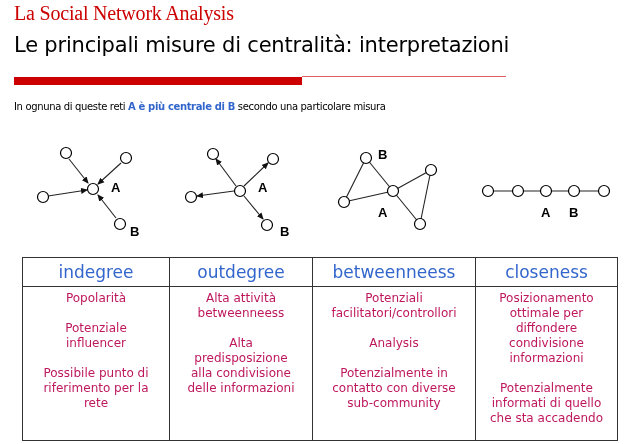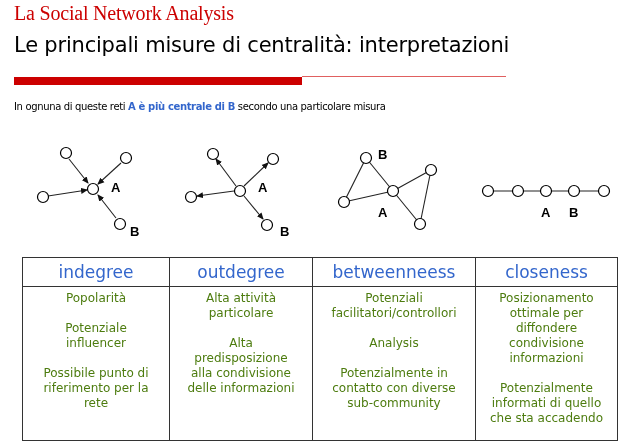--- a/index.html
+++ b/index.html
@@ -31,21 +31,21 @@
   table.measures {
     position: absolute; left: 22px; top: 257px; width: 595px; height: 184px;
     border-collapse: collapse; table-layout: fixed;
   }
   table.measures th, table.measures td { border: 1px solid #333; text-align: center; }
   table.measures th {
     height: 28px; font-weight: normal; color: #3366cc; font-size: 17px; padding: 0;
     font-family: "DejaVu Sans", sans-serif;
   }
   table.measures td {
-    vertical-align: top; font-size: 12px; line-height: 15px; color: #4d7c0f; padding: 4px 2px 0 2px;
+    vertical-align: top; font-size: 12px; line-height: 15px; color: #be185d; padding: 4px 2px 0 2px;
     font-family: "DejaVu Sans", sans-serif;
   }
   .para { display: block; white-space: pre-line; }
   .gap { display: block; height: 15px; }
 </style>
 </head>
 <body>
 
 <div class="title-main">La Social Network Analysis</div>
 <div class="title-sub">Le principali misure di centralità: interpretazioni</div>
@@ -139,21 +139,21 @@
         <span class="gap"></span>
         <span class="para">Potenziale
 influencer</span>
         <span class="gap"></span>
         <span class="para">Possibile punto di
 riferimento per la
 rete</span>
       </td>
       <td>
         <span class="para">Alta attività
-particolare</span>
+betweenneess</span>
         <span class="gap"></span>
         <span class="para">Alta
 predisposizione
 alla condivisione
 delle informazioni</span>
       </td>
       <td>
         <span class="para">Potenziali
 facilitatori/controllori</span>
         <span class="gap"></span>

